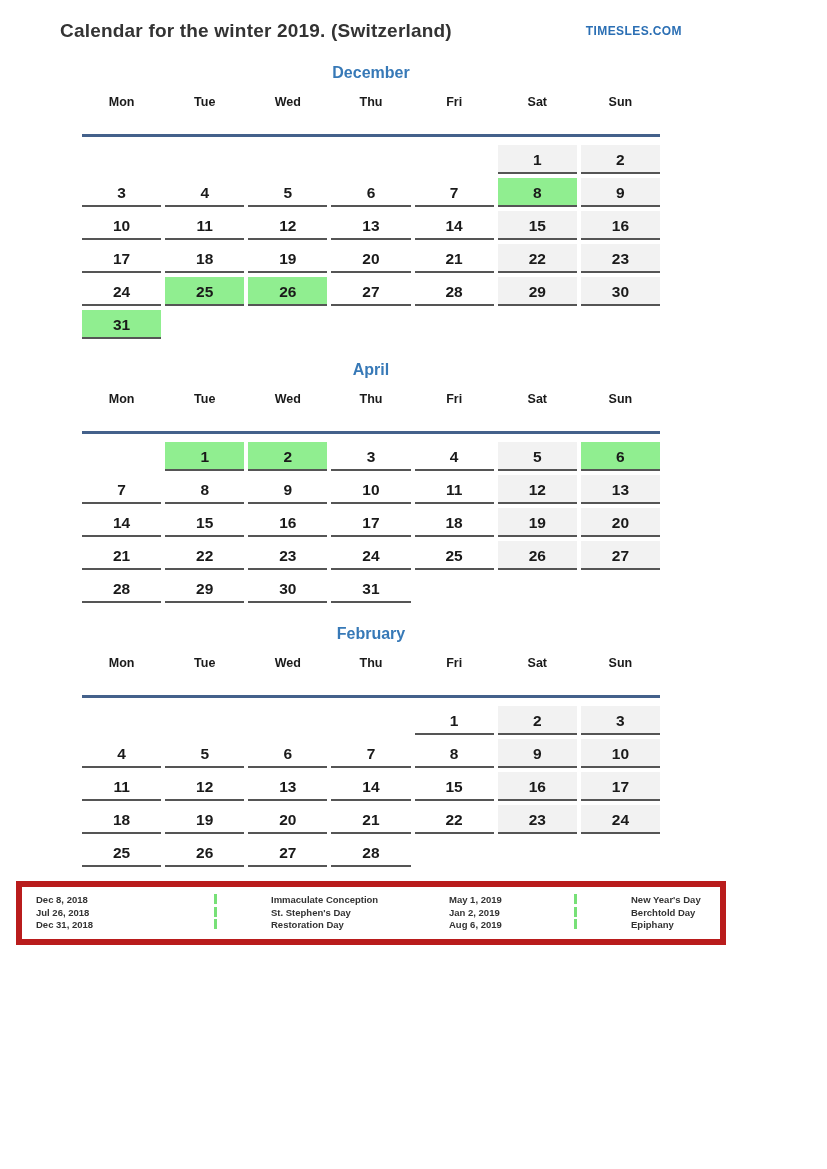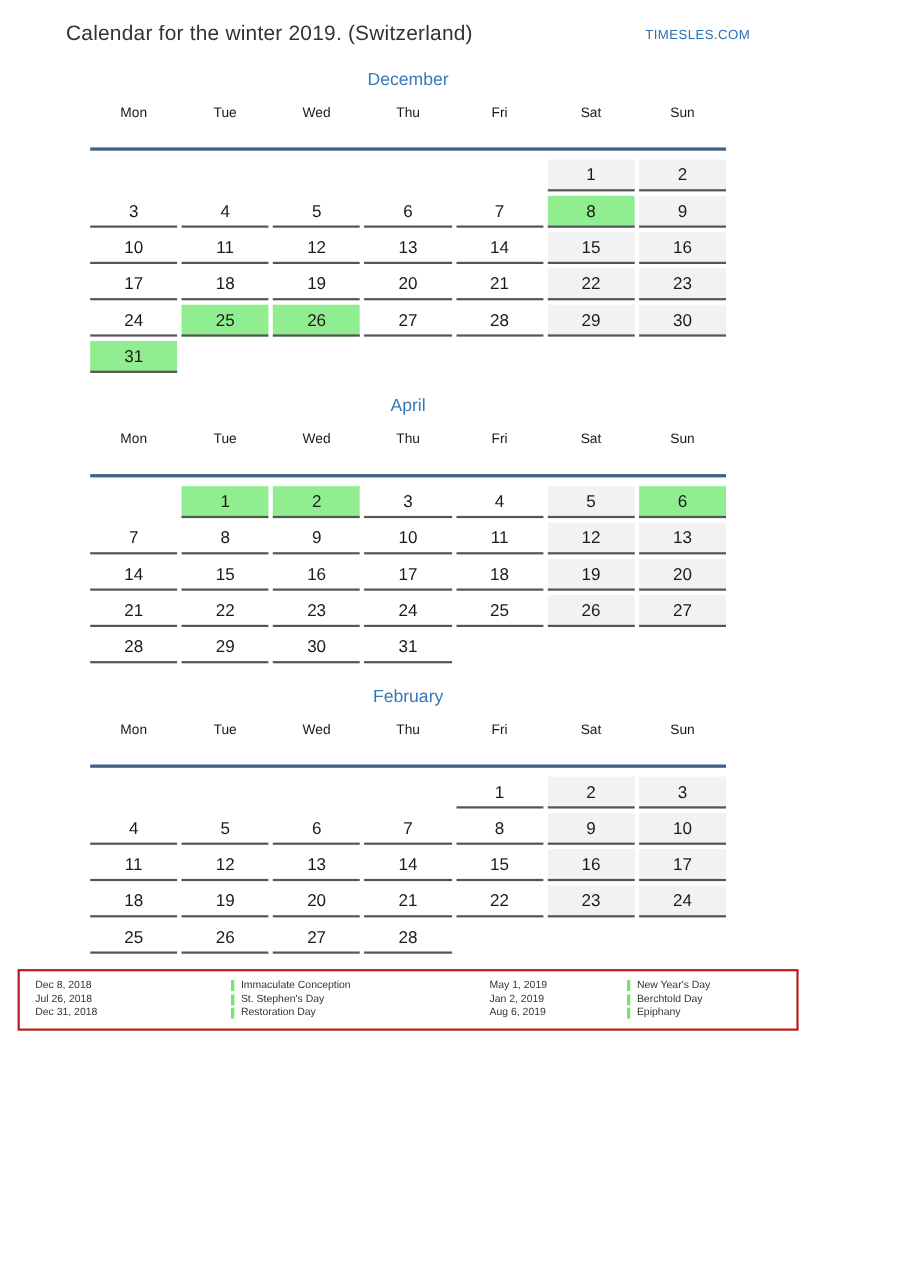--- a/index.html
+++ b/index.html
@@ -11,45 +11,45 @@
     --brand:#2b6fb4;
     --legend-marker:#77e077;
     --text:#222222;
   }
   *{box-sizing:border-box;}
   html,body{margin:0;padding:0;}
   body{
     width:827px;height:1169px;background:#ffffff;
     font-family:"Liberation Sans", sans-serif;color:var(--text);
   }
-  .page{width:742px;height:1169px;position:relative;}
+  .page{width:742px;height:1169px;position:relative;font-weight:bold;}
   .header{display:flex;justify-content:space-between;align-items:flex-start;padding:20px 60px 0 60px;}
   .title{font-size:19px;color:#333;letter-spacing:0.2px;}
   .brand{font-size:12px;color:var(--brand);letter-spacing:0.4px;text-decoration:none;margin-top:4px;}
   .months{margin-top:6px;}
   .month{width:578px;margin:0 auto;}
   .month-title{text-align:center;color:var(--month-title);font-size:16px;margin:22px 0 13px 0;}
   .weekday-row{display:grid;grid-template-columns:repeat(7,1fr);gap:4px;padding-bottom:25px;}
   .weekday{text-align:center;font-size:12.5px;color:#1a1a1a;}
   .rule{height:3px;background:var(--header-rule);}
   .weeks{padding-top:8px;}
   .week{display:grid;grid-template-columns:repeat(7,1fr);gap:4px;margin-bottom:4px;}
   .cell{height:29px;line-height:29px;text-align:center;font-size:15.5px;color:#1a1a1a;border-bottom:2px solid transparent;}
   .cell.work{background:#ffffff;border-bottom-color:var(--cell-border);}
   .cell.weekend{background:var(--weekend);border-bottom-color:var(--cell-border);}
   .cell.holiday{background:var(--holiday);border-bottom-color:var(--cell-border);}
   .cell.empty{background:transparent;}
-  .legend{width:710px;margin:14px auto 0 auto;border:2px solid #b91c1c;display:flex;padding:7px 3px 7px 14px;}
+  .legend{width:710px;margin:14px auto 0 auto;border:6px solid #b91c1c;display:flex;padding:7px 3px 7px 14px;}
   .legend-group{display:flex;flex-direction:column;}
   .legend-group.g1{width:413px;}
   .legend-group.g2{flex:1;}
   .legend-row{display:flex;align-items:center;line-height:12.6px;font-size:9.5px;color:#333;}
   .legend-date{flex:0 0 178px;}
   .g2 .legend-date{flex:0 0 125px;}
-  .legend-name{display:flex;align-items:center;}
+  .legend-name{display:flex;align-items:flex-start;gap:48px;}
   .marker{width:3px;height:10px;background:var(--legend-marker);margin-right:6px;flex:0 0 3px;}
 </style>
 </head>
 <body>
 
 <div class="page">
   <div class="header">
     <div class="title">Calendar for the winter 2019. (Switzerland)</div>
     <a class="brand" href="#">TIMESLES.COM</a>
   </div>

